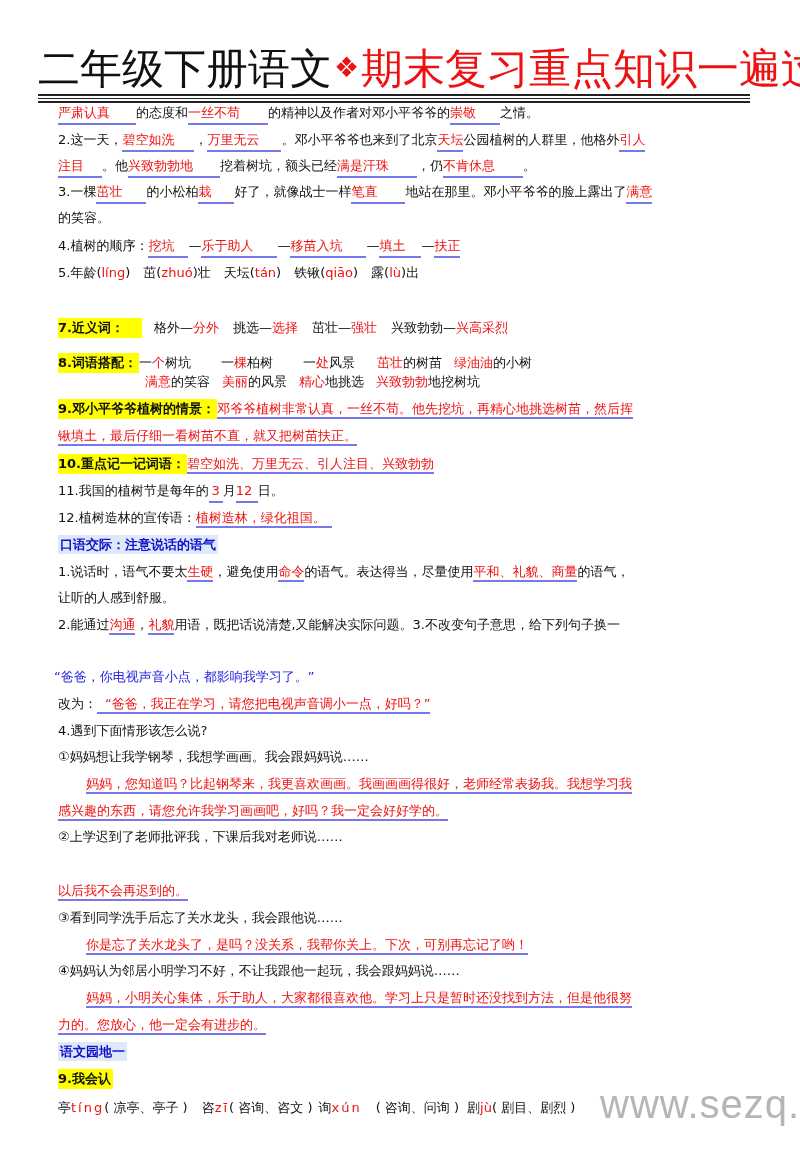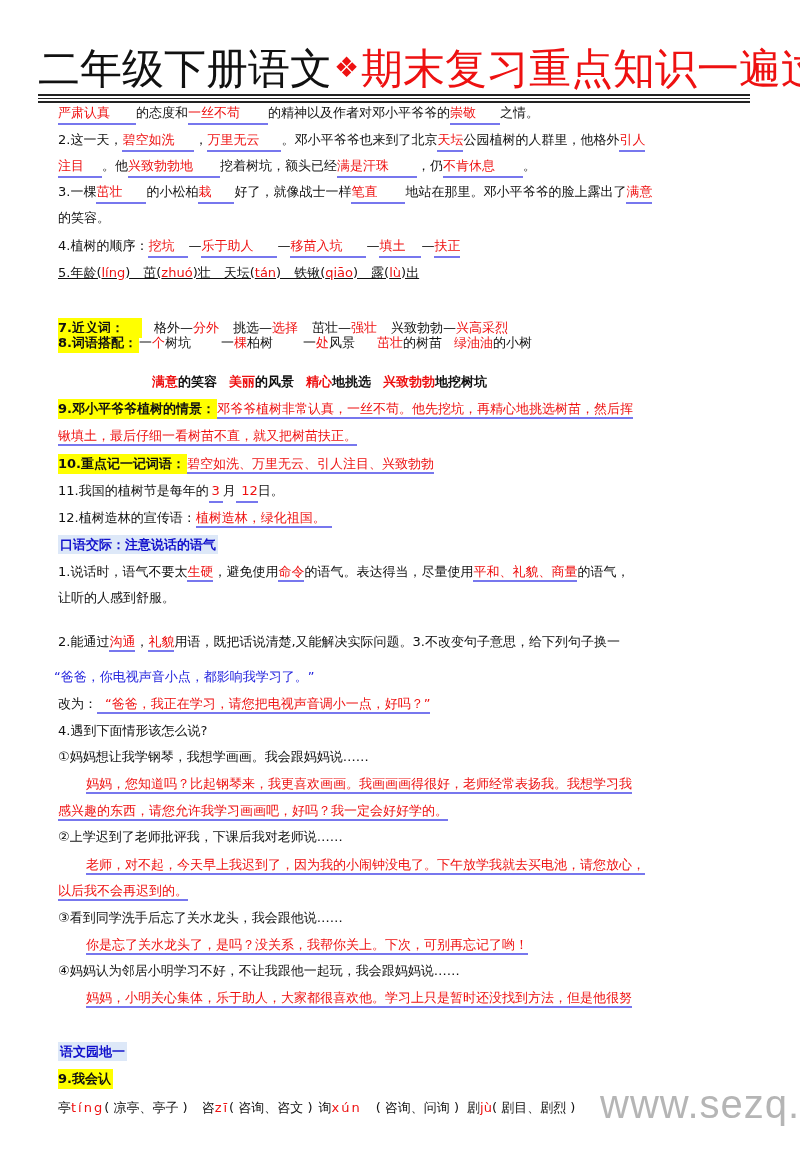--- a/index.html
+++ b/index.html
@@ -54,66 +54,66 @@
     <span>3.一棵</span><span class="r ul" style="width:50px">茁壮</span><span>的小松柏</span><span class="r ul" style="width:36px">栽</span><span>好了，就像战士一样</span><span class="r ul" style="width:54px">笔直</span><span>地站在那里。邓小平爷爷的脸上露出了</span><span class="r ul">满意</span>
   </div>
   <div class="line" style="top:207px;">
     <span>的笑容。</span>
   </div>
 
   <div class="line" style="top:235px;">
     <span>4.植树的顺序：</span><span class="r ul" style="width:40px">挖坑</span><span>—</span><span class="r ul" style="width:76px">乐于助人</span><span>—</span><span class="r ul" style="width:76px">移苗入坑</span><span>—</span><span class="r ul" style="width:42px">填土</span><span>—</span><span class="r ul">扶正</span>
   </div>
 
-  <div class="line" style="top:262px;text-decoration:underline;">
+  <div class="line" style="top:262px;">
     <span>5.年龄(</span><span class="r">líng</span><span>)　茁(</span><span class="r">zhuó</span><span>)壮　天坛(</span><span class="r">tán</span><span>)　铁锹(</span><span class="r">qiāo</span><span>)　露(</span><span class="r">lù</span><span>)出</span>
   </div>
 
 
   <div class="line" style="top:317px;">
     <span class="hl" style="padding-right:18px">7.近义词：</span><span class="gap" style="width:12px"></span><span>格外</span><span>—</span><span class="r">分外</span><span class="gap" style="width:14px"></span><span>挑选</span><span>—</span><span class="r">选择</span><span class="gap" style="width:14px"></span><span>茁壮</span><span>—</span><span class="r">强壮</span><span class="gap" style="width:14px"></span><span>兴致勃勃</span><span>—</span><span class="r">兴高采烈</span>
   </div>
 
-  <div class="line" style="top:332px;">
+  <div class="line" style="top:352px;">
     <span class="hl">8.词语搭配：</span><span>一</span><span class="r">个</span><span>树坑</span><span class="gap" style="width:30px"></span><span>一</span><span class="r">棵</span><span>柏树</span><span class="gap" style="width:30px"></span><span>一</span><span class="r">处</span><span>风景</span><span class="gap" style="width:22px"></span><span class="r">茁壮</span><span>的树苗</span><span class="gap" style="width:12px"></span><span class="r">绿油油</span><span>的小树</span>
   </div>
-  <div class="line" style="top:371px;left:132px;font-weight:bold;">
+  <div class="line" style="top:371px;left:125px;">
     <span class="r">满意</span><span>的笑容</span><span class="gap" style="width:12px"></span><span class="r">美丽</span><span>的风景</span><span class="gap" style="width:12px"></span><span class="r">精心</span><span>地挑选</span><span class="gap" style="width:12px"></span><span class="r">兴致勃勃</span><span>地挖树坑</span>
   </div>
 
   <div class="line" style="top:398px;">
     <span class="hl">9.邓小平爷爷植树的情景：</span><span class="r u">邓爷爷植树非常认真，一丝不苟。他先挖坑，再精心地挑选树苗，然后挥</span>
   </div>
   <div class="line" style="top:425px;">
     <span class="r u">锹填土，最后仔细一看树苗不直，就又把树苗扶正。</span>
   </div>
 
   <div class="line" style="top:453px;">
     <span class="hl">10.重点记一记词语：</span><span class="r u">碧空如洗、万里无云、引人注目、兴致勃勃</span>
   </div>
 
   <div class="line" style="top:480px;">
-    <span>11.我国的植树节是每年的</span><span class="r ul" style="width:14px;text-align:center">3</span><span>月</span><span class="r ul" style="width:22px;text-align:right">12</span><span>日。</span>
+    <span>11.我国的植树节是每年的</span><span class="r ul" style="width:14px;text-align:center">3</span><span>月</span><span class="r ul" style="width:22px;text-align:left">12</span><span>日。</span>
   </div>
 
   <div class="line" style="top:507px;">
     <span>12.植树造林的宣传语：</span><span class="r u" style="padding-right:6px">植树造林，绿化祖国。</span>
   </div>
 
   <div class="line" style="top:534px;">
     <span class="sec">口语交际：注意说话的语气</span>
   </div>
 
   <div class="line" style="top:561px;">
     <span>1.说话时，语气不要太</span><span class="r u">生硬</span><span>，避免使用</span><span class="r u">命令</span><span>的语气。表达得当，尽量使用</span><span class="r u">平和、礼貌、商量</span><span>的语气，</span>
   </div>
   <div class="line" style="top:587px;">
     <span>让听的人感到舒服。</span>
   </div>
-  <div class="line" style="top:631px;">
+  <div class="line" style="top:614px;">
     <span>2.能通过</span><span class="r u">沟通</span><span>，</span><span class="r u">礼貌</span><span>用语，既把话说清楚,又能解决实际问题。3.不改变句子意思，给下列句子换一</span>
   </div>
   <div class="line b" style="top:666px;left:34px;">
     <span>“爸爸，你电视声音小点，都影响我学习了。”</span>
   </div>
   <div class="line" style="top:693px;">
     <span>改为：</span><span class="r u" style="padding-left:8px">“爸爸，我正在学习，请您把电视声音调小一点，好吗？”</span>
   </div>
   <div class="line" style="top:720px;">
     <span>4.遇到下面情形该怎么说?</span>
@@ -125,40 +125,40 @@
   <div class="line" style="top:800px;">
     <span class="r u">感兴趣的东西，请您允许我学习画画吧，好吗？我一定会好好学的。</span>
   </div>
   <div class="line indent" style="top:773px;">
     <span class="r u">妈妈，您知道吗？比起钢琴来，我更喜欢画画。我画画画得很好，老师经常表扬我。我想学习我</span>
   </div>
 
   <div class="line" style="top:826px;">
     <span>②上学迟到了老师批评我，下课后我对老师说……</span>
   </div>
-  <div class="line indent" style="top:854px;">
-    <span class="r u">老师，对不起，今天早上我迟到了，因为我的小闹钟没电了。下午放学我就去买电池，请您放心，</span>
-  </div>
   <div class="line" style="top:880px;">
     <span class="r u">以后我不会再迟到的。</span>
   </div>
 
   <div class="line" style="top:907px;">
     <span>③看到同学洗手后忘了关水龙头，我会跟他说……</span>
   </div>
   <div class="line indent" style="top:934px;">
     <span class="r u">你是忘了关水龙头了，是吗？没关系，我帮你关上。下次，可别再忘记了哟！</span>
   </div>
 
   <div class="line indent" style="top:987px;">
     <span class="r u">妈妈，小明关心集体，乐于助人，大家都很喜欢他。学习上只是暂时还没找到方法，但是他很努</span>
   </div>
   <div class="line" style="top:960px;">
     <span>④妈妈认为邻居小明学习不好，不让我跟他一起玩，我会跟妈妈说……</span>
   </div>
+  <div class="line" style="top:1014px;">
+    <span class="r u">力的。您放心，他一定会有进步的。</span>
+  </div>
 
   <div class="line" style="top:1041px;">
     <span class="sec">语文园地一</span>
   </div>
   <div class="line" style="top:1068px;">
     <span class="hl">9.我会认</span>
   </div>
   <div class="line" style="top:1097px;">
     <span>亭</span><span class="r" style="letter-spacing:2px">tíng</span><span>( 凉亭、亭子 )</span><span class="gap" style="width:14px"></span><span>咨</span><span class="r" style="letter-spacing:2px">zī</span><span>( 咨询、咨文 )</span><span class="gap" style="width:6px"></span><span>询</span><span class="r" style="letter-spacing:2px">xún</span><span class="gap" style="width:14px"></span><span>( 咨询、问询 )</span><span class="gap" style="width:8px"></span><span>剧</span><span class="r">jù</span><span>( 剧目、剧烈 )</span>
   </div>

